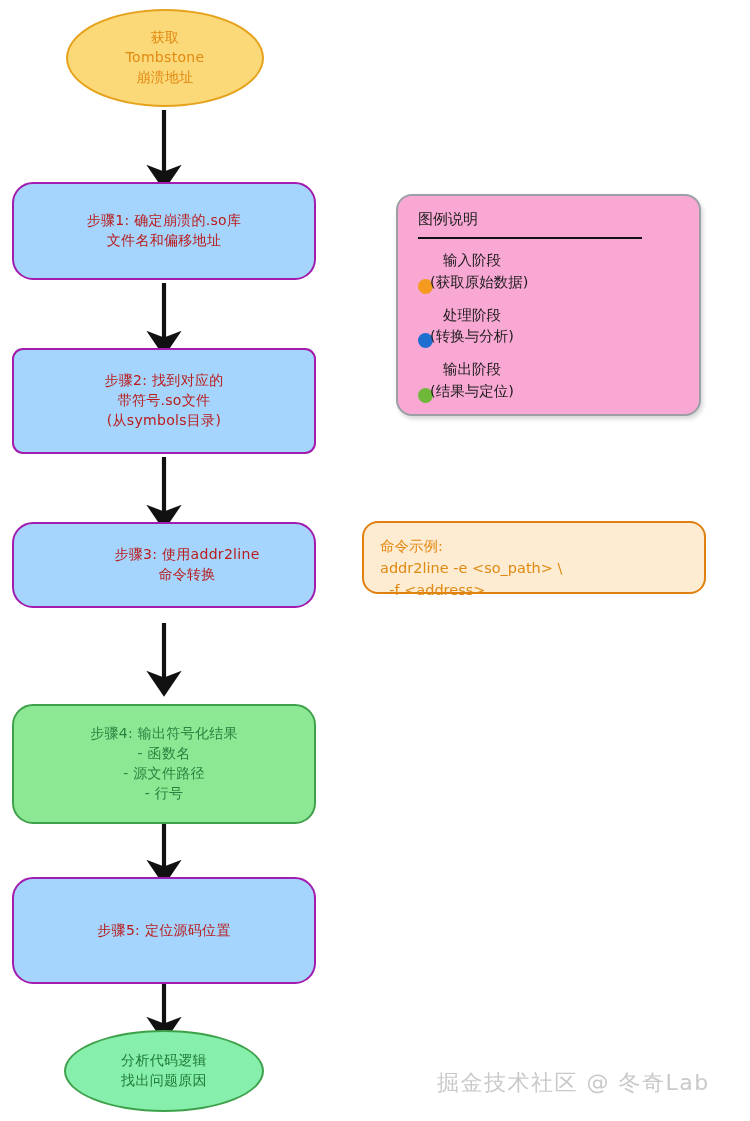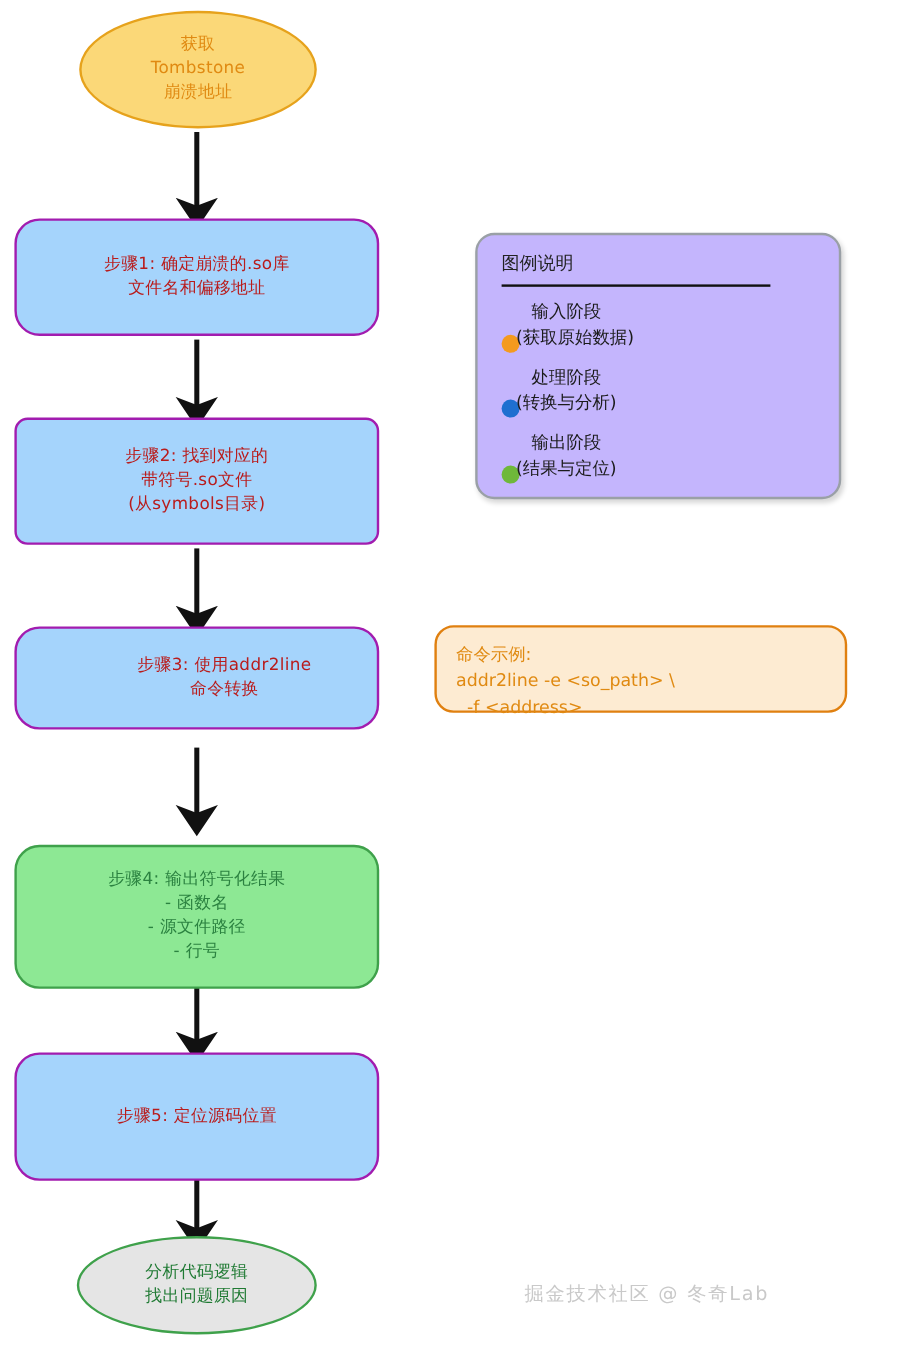--- a/index.html
+++ b/index.html
@@ -46,21 +46,21 @@
     background: #FBD878;
     border: 2.2px solid #E6A21C;
     color: #E08A12;
   }
   .ellipse-end {
     left: 64px;
     top: 1030px;
     width: 200px;
     height: 82px;
     border-radius: 50%;
-    background: #e5e5e5;
+    background: #86efac;
     border: 2px solid #3FA14B;
     color: #1F7A33;
   }
 
   
   .box {
     left: 12px;
     width: 304px;
     border-radius: 21px;
   }
@@ -90,21 +90,21 @@
   }
 
   
   .legend {
     position: absolute;
     left: 396px;
     top: 194px;
     width: 305px;
     height: 222px;
     box-sizing: border-box;
-    background: #c4b5fd;
+    background: #f9a8d4;
     border: 2px solid #9AA0A6;
     border-radius: 16px;
     padding: 14px 18px 10px 18px;
     box-shadow: 2px 3px 4px rgba(0,0,0,0.16);
   }
   .legend-title {
     font-size: 15px;
     color: #222;
     margin: 0 0 8px 2px;
   }
@@ -150,21 +150,21 @@
     line-height: 1.52;
     white-space: pre;
     font-family: "DejaVu Sans", "Liberation Sans", sans-serif;
   }
 
   
   .watermark {
     position: absolute;
     left: 437px;
     top: 1068px;
-    font-size: 16px;
+    font-size: 22px;
     color: #c9c9c9;
     letter-spacing: 1.5px;
     white-space: pre;
   }
 </style>
 </head>
 <body>
 
 <div id="canvas">
 

